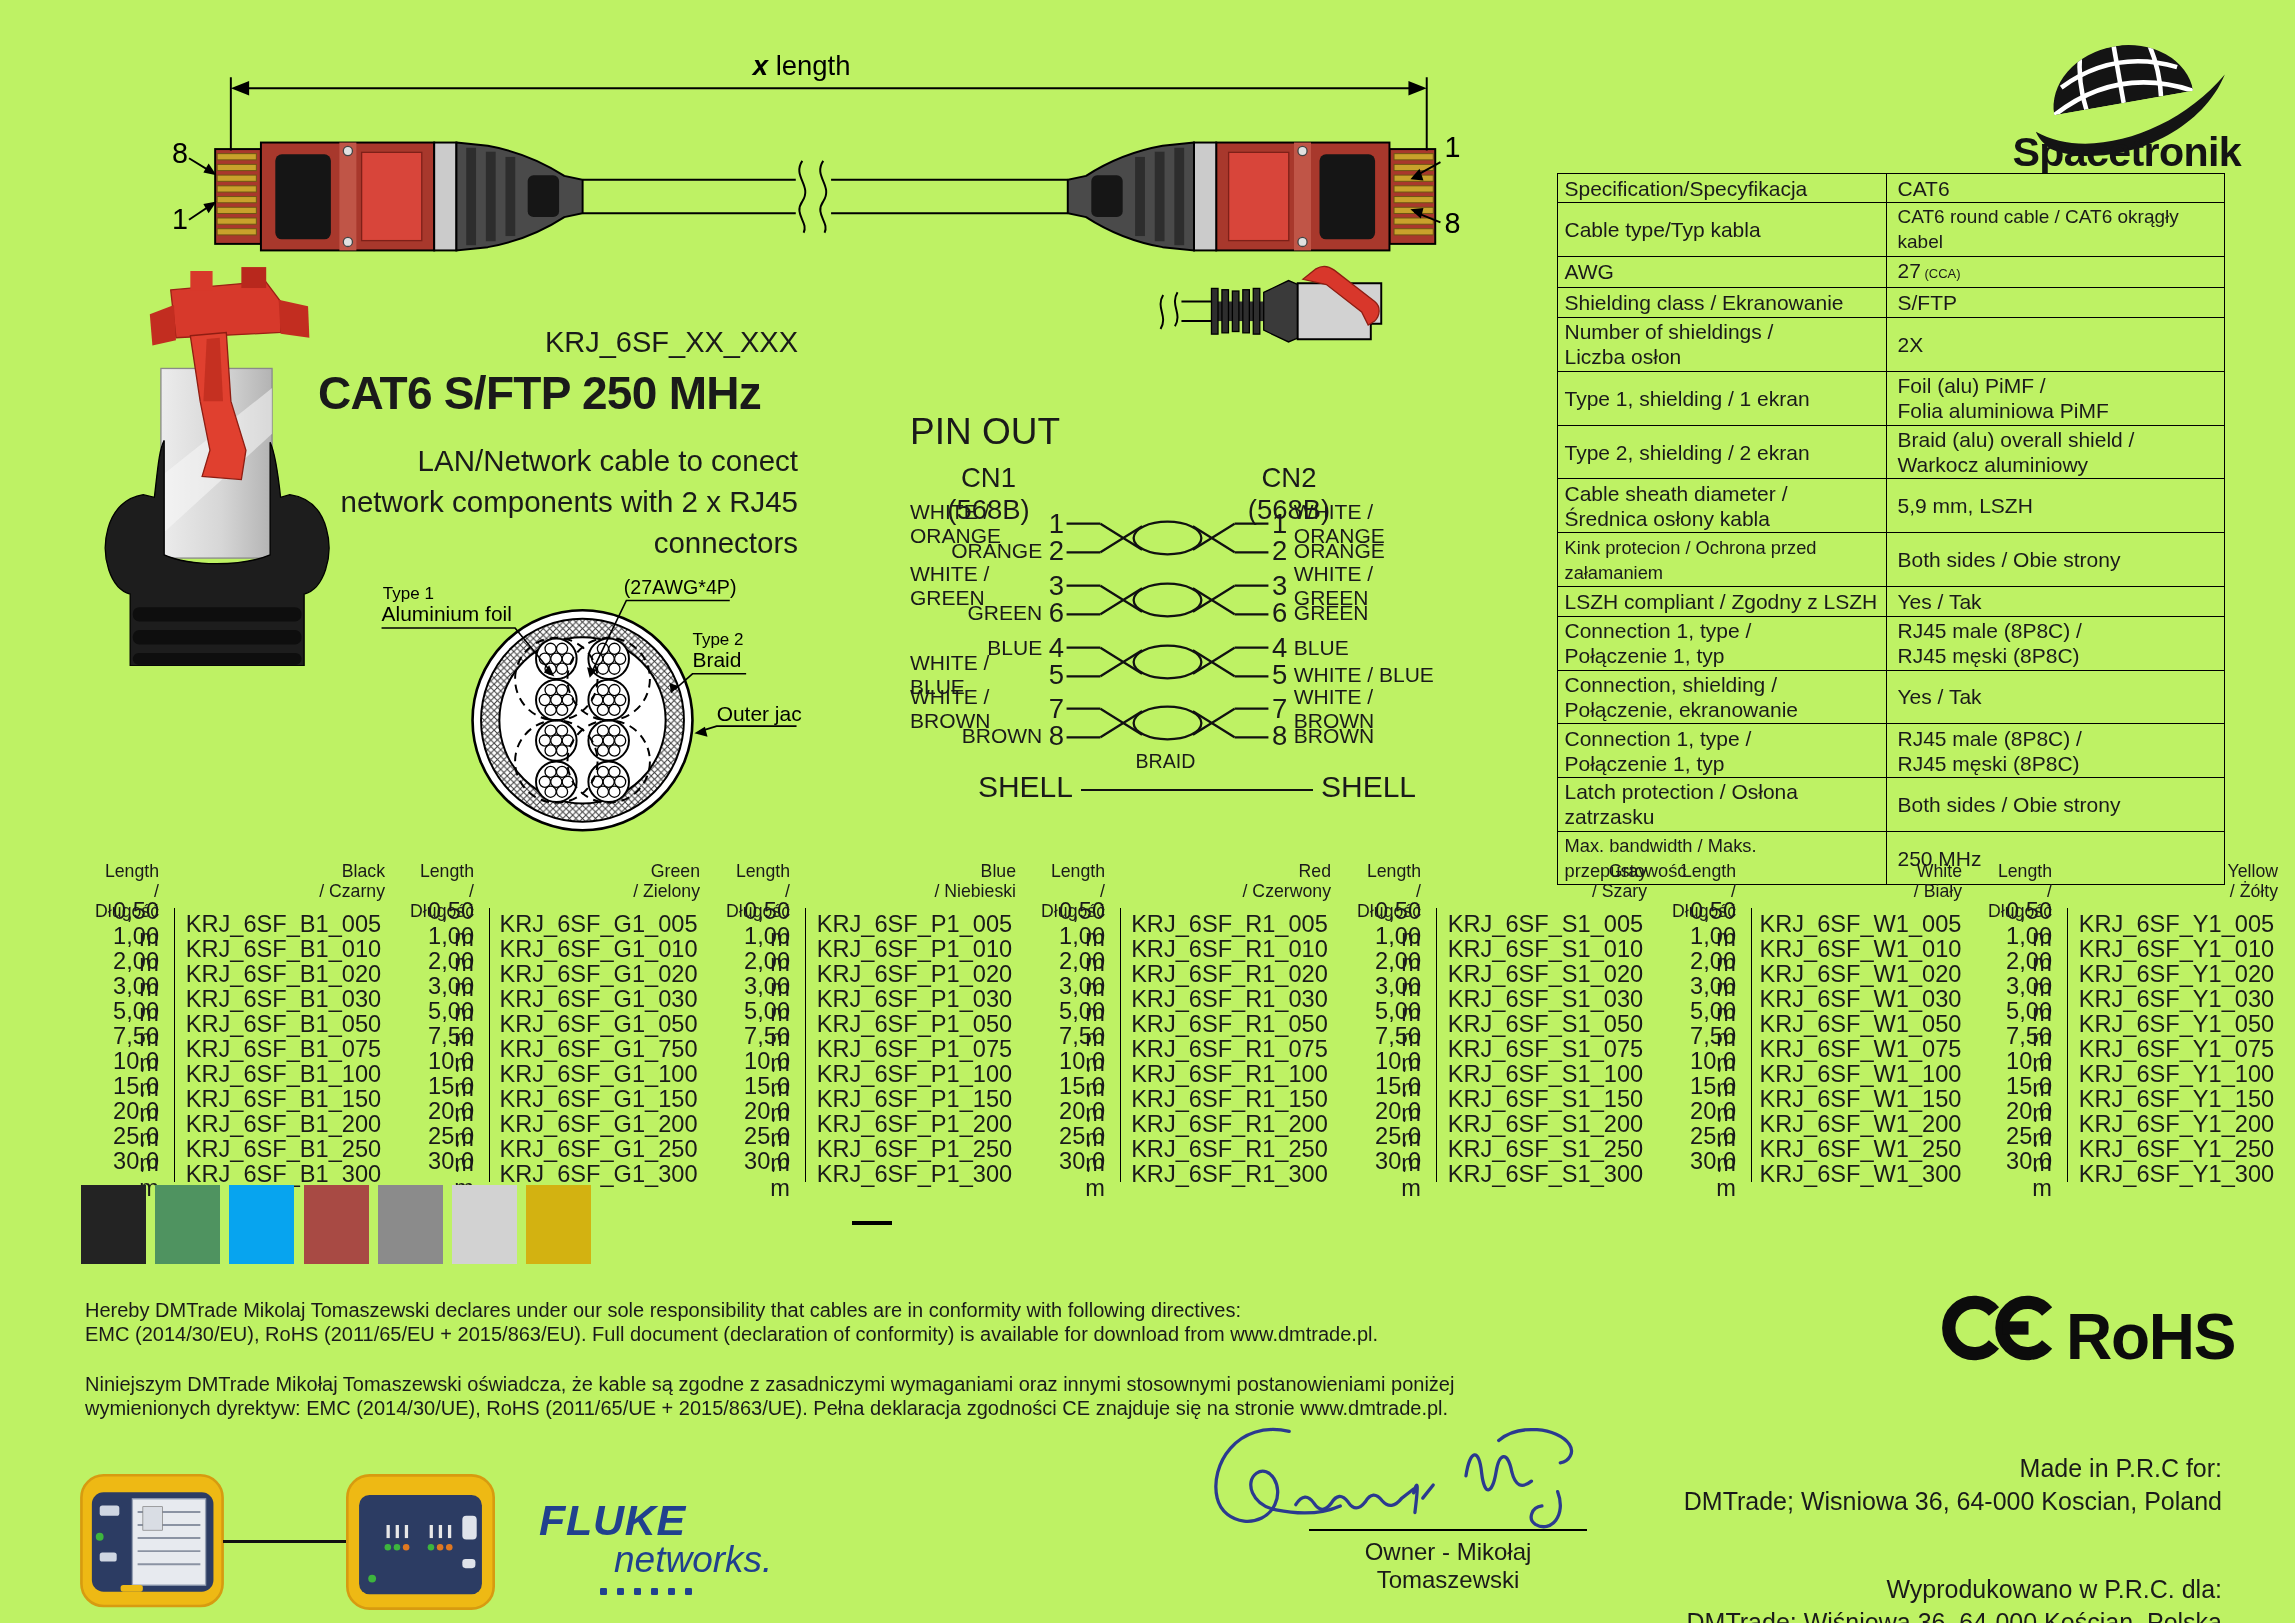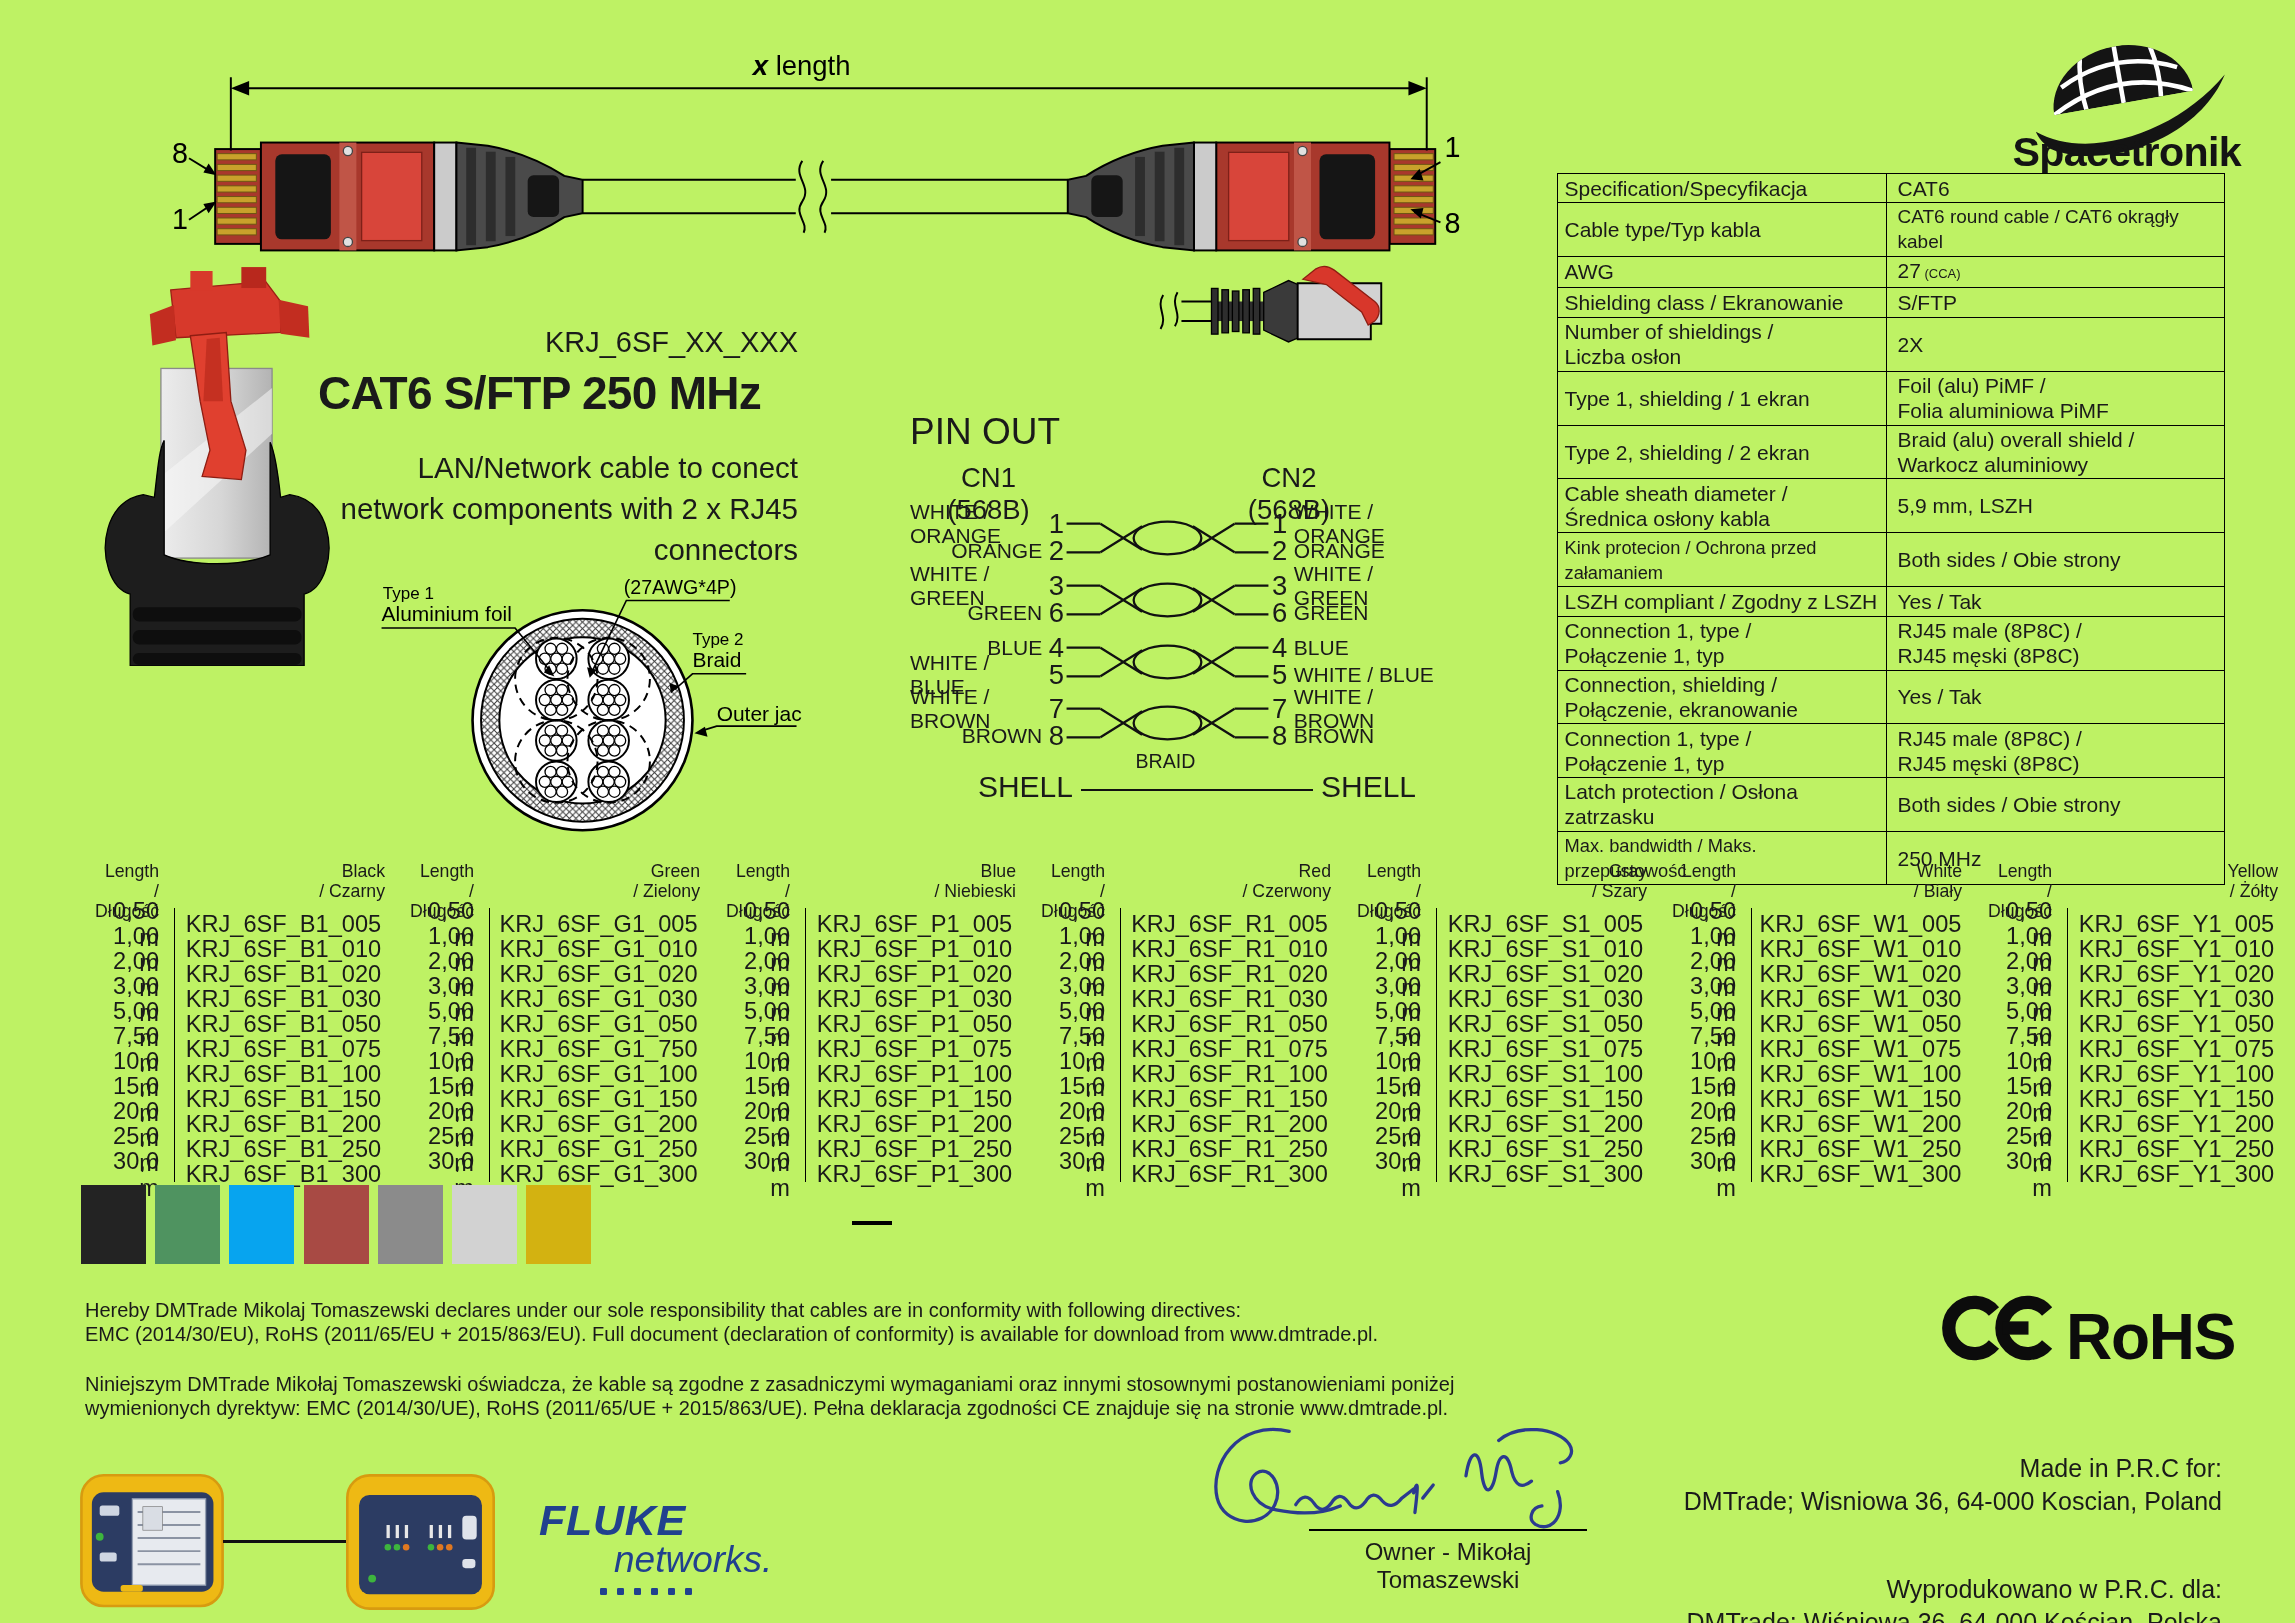--- a/index.html
+++ b/index.html
@@ -5,21 +5,21 @@
   html,body{margin:0;padding:0;background:#fff;}
   #root{position:relative;width:2295px;height:1623px;background:#bef264;overflow:hidden;
         font-family:"Liberation Sans",sans-serif;color:#1a1a1a;}
   .abs{position:absolute;}
   svg{font-family:"Liberation Sans",sans-serif;}
 
   
   #titleblock{left:281px;top:326px;width:517px;text-align:right;}
   .tb-code{font-size:29px;}
   .tb-title{font-size:46px;font-weight:700;letter-spacing:-0.7px;margin-top:7px;text-align:center;}
-  .tb-desc{font-size:29.5px;line-height:41px;margin-top:27px;white-space:pre-line;}
+  .tb-desc{font-size:29.5px;line-height:41px;margin-top:20px;white-space:pre-line;}
 
   
   #spec{left:1557px;top:173px;width:668px;border-collapse:collapse;table-layout:fixed;padding-left:28px;}
   #spec td{border:1.3px solid #000;font-size:21px;line-height:25px;padding:1.3px 3.9px 1.3px 6.5px;
            white-space:pre-line;vertical-align:middle;overflow:hidden;}
   #spec td.sv{padding-left:10.5px;}
   #spec td.sm{font-size:18.3px;}
   #spec td.sm2{font-size:19px;}
   #spec .suf{font-size:13px;}
 

